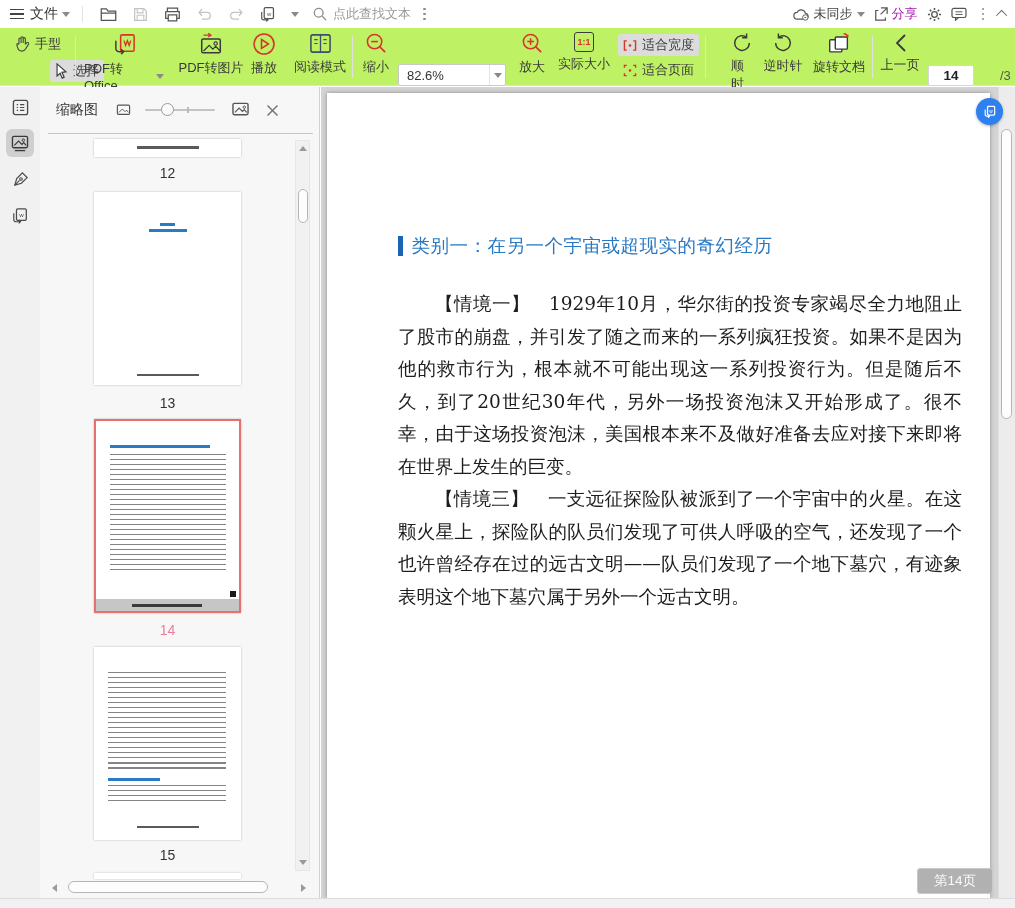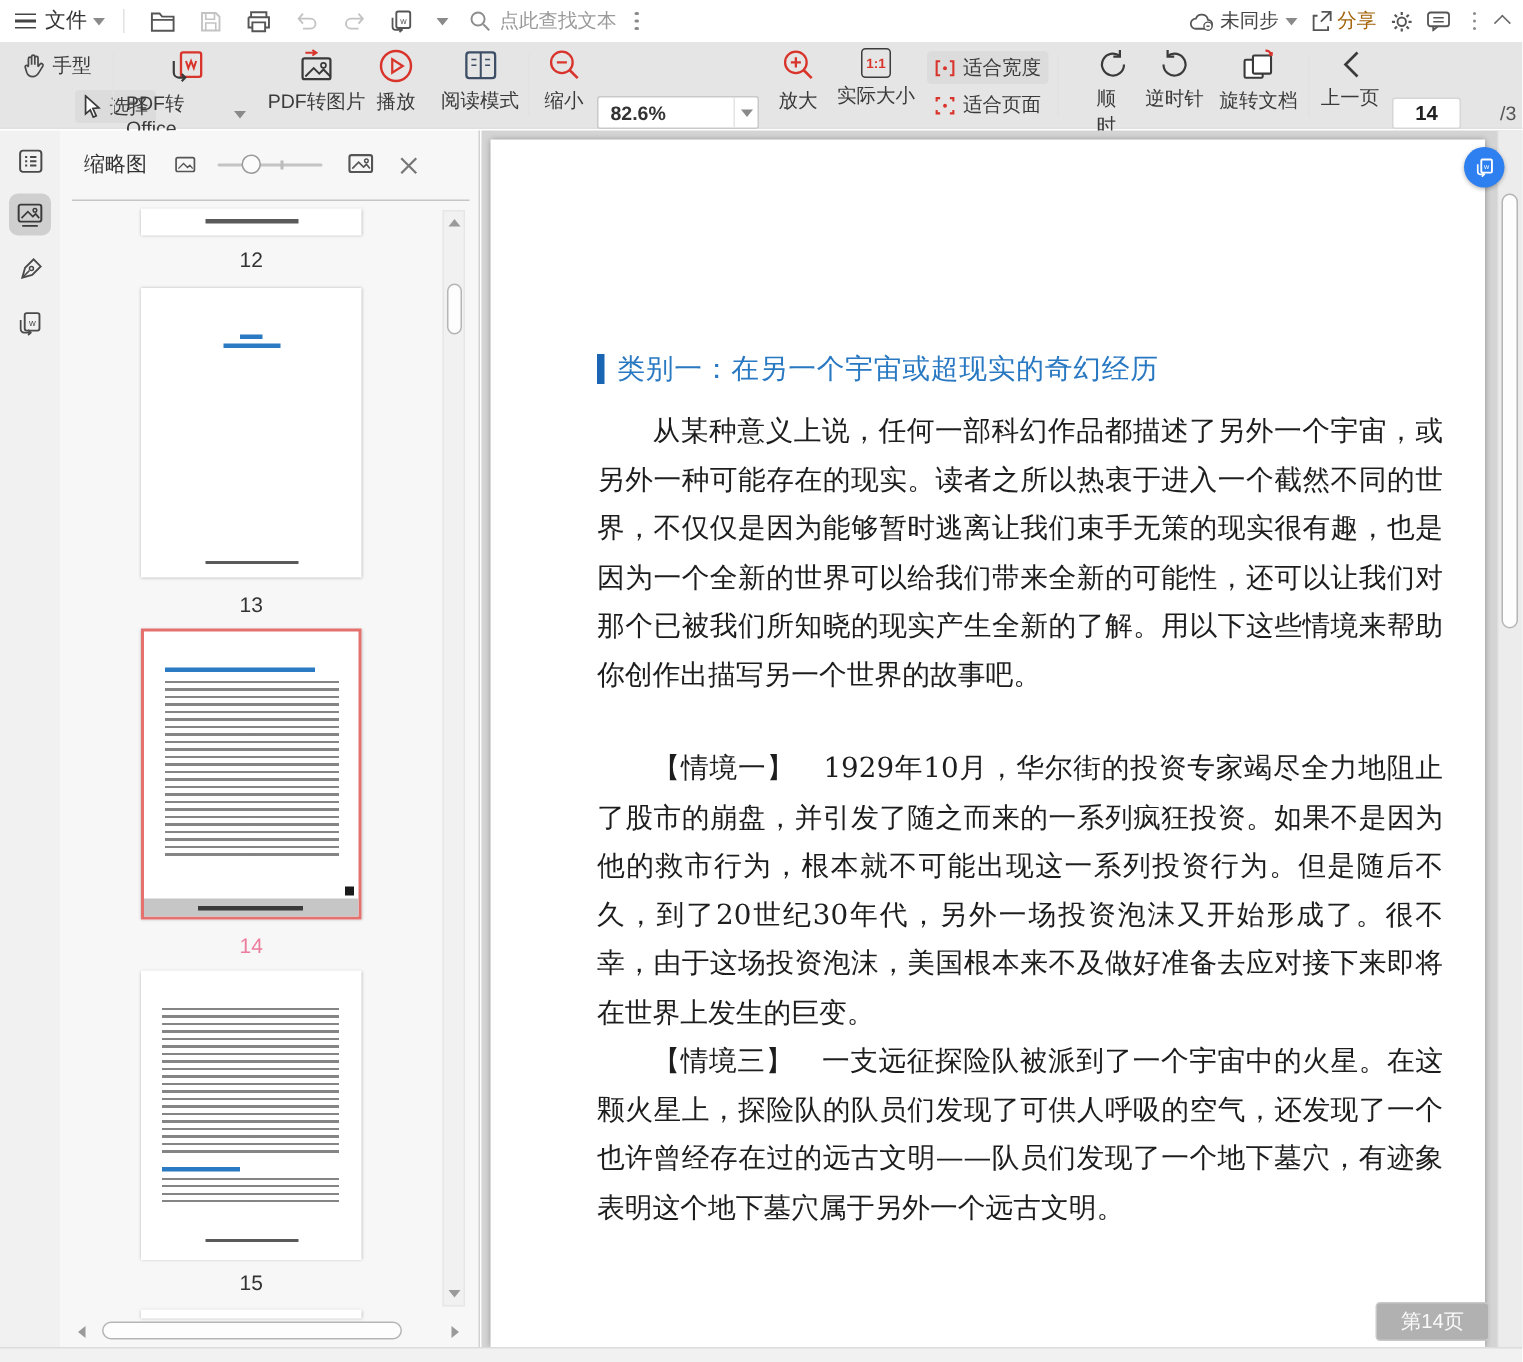--- a/index.html
+++ b/index.html
@@ -19,26 +19,26 @@
   .menu-tab { padding:0 10px; height:28px; line-height:28px; font-size:14px; color:#333; cursor:default; }
   .menu-tab.active { background:#db3b33; color:#fff; border-radius:13px; height:21px; line-height:21px; margin:0 6px; font-weight:bold; }
   .qicon { width:26px; height:22px; display:flex; align-items:center; justify-content:center; border-radius:3px; }
   .disabled svg * { stroke:#c3c3c3 !important; fill:none; }
   .expand-box { width:14px; height:20px; background:#d7d7d7; display:flex; align-items:center; justify-content:center; color:#777; font-size:11px; }
   .searchbox { display:flex; align-items:center; gap:6px; padding:0 6px; color:#9a9a9a; }
   .kebab { display:flex; flex-direction:column; gap:2.5px; padding:4px 6px; }
   .kebab i { width:2.5px; height:2.5px; border-radius:50%; background:#8b8b8b; }
 
   
-  .toolbar { position:absolute; left:0; top:28px; width:1015px; height:58px; background:#e5e5e5; border-bottom:1px solid #e0e0e0; }
+  .toolbar { position:absolute; left:0; top:28px; width:1015px; height:58px; background:#bef264; border-bottom:1px solid #e0e0e0; }
   .tool-sm { position:absolute; display:flex; align-items:center; gap:5px; font-size:13px; color:#3a3a3a; padding:2px 5px; border-radius:3px; }
   .tool-sm.selected { background:#dcdcdc; }
   .tool-big { position:absolute; display:flex; flex-direction:column; align-items:center; gap:3px; font-size:13px; color:#3a3a3a; }
   .combo { position:absolute; left:398px; top:36px; width:108px; height:22px; border:1px solid #c9c9c9; border-radius:2px; background:#fff; display:flex; align-items:center; font-size:13px; color:#333; }
-  .combo .val { flex:1; padding-left:8px;font-weight:bold; }
+  .combo .val { flex:1; padding-left:8px; }
   .combo .cbtn { width:16px; height:100%; display:flex; align-items:center; justify-content:center; border-left:1px solid #e4e4e4; }
   .one2one { width:20px; height:20px; border:1.6px solid #3c3c3c; border-radius:3px; font-size:9px; color:#d9342b; display:flex; align-items:center; justify-content:center; font-weight:bold; }
   .pagebox { position:absolute; left:928px; top:37px; width:46px; height:21px; background:#fff; border:1px solid #d6d6d6; border-radius:2px; text-align:center; line-height:19px; font-size:13.5px; font-weight:bold; color:#222; }
 
   
   .iconstrip { position:absolute; left:0; top:87px; width:40px; height:811px; background:#f1f1f1; }
   .strip-btn { width:28px; height:28px; margin:6px auto 8px; display:flex; align-items:center; justify-content:center; border-radius:6px; }
   .strip-btn.selected { background:#cfcfcf; }
 
   
@@ -147,21 +147,21 @@
           <path d="M13.3 11h2.4" stroke="#555" stroke-width="1.1"></path>
         </svg>
       <span style="color:#444;">未同步</span>
       <span class="caret-down"></span>
     </span>
     <span class="row" style="gap:4px;">
       <svg width="14" height="14" viewBox="0 0 16 16">
           <path d="M5 4H2v11h11v-3" fill="none" stroke="#555" stroke-width="1.4"></path>
           <path d="M8 1h7v7 M15 1L7.5 8.5" fill="none" stroke="#555" stroke-width="1.4"></path>
         </svg>
-      <span style="color:#a16207;">分享</span>
+      <span style="color:#a21caf;">分享</span>
     </span>
     <span>
       <svg width="15" height="15" viewBox="0 0 16 16">
           <circle cx="8" cy="8" r="3" fill="none" stroke="#555" stroke-width="1.4"></circle>
           <g stroke="#555" stroke-width="1.6">
             <path d="M8 1v2.2 M8 12.8V15 M1 8h2.2 M12.8 8H15 M3 3l1.6 1.6 M11.4 11.4L13 13 M13 3l-1.6 1.6 M4.6 11.4L3 13"></path>
           </g>
         </svg>
     </span>
     <span>
@@ -408,21 +408,20 @@
   </div>
 </div>
 
 <div class="docarea">
   <div class="page">
     <div class="page-content">
       <div class="doc-heading">
         <span class="bar"></span>
         <span class="txt">类别一：在另一个宇宙或超现实的奇幻经历</span>
       </div>
-      <p class="para">从某种意义上说，任何一部科幻作品都描述了另外一个宇宙，或另外一种可能存在的现实。读者之所以热衷于进入一个截然不同的世界，不仅仅是因为能够暂时逃离让我们束手无策的现实很有趣，也是因为一个全新的世界可以给我们带来全新的可能性，还可以让我们对那个已被我们所知晓的现实产生全新的了解。用以下这些情境来帮助你创作出描写另一个世界的故事吧。</p>
       <p class="para gap">【情境一】　1929年10月，华尔街的投资专家竭尽全力地阻止了股市的崩盘，并引发了随之而来的一系列疯狂投资。如果不是因为他的救市行为，根本就不可能出现这一系列投资行为。但是随后不久，到了20世纪30年代，另外一场投资泡沫又开始形成了。很不幸，由于这场投资泡沫，美国根本来不及做好准备去应对接下来即将在世界上发生的巨变。</p>
       <p class="para">【情境三】　一支远征探险队被派到了一个宇宙中的火星。在这颗火星上，探险队的队员们发现了可供人呼吸的空气，还发现了一个也许曾经存在过的远古文明——队员们发现了一个地下墓穴，有迹象表明这个地下墓穴属于另外一个远古文明。</p>
 
     </div>
   </div>
 
   <div class="doc-vsb">
     <div class="sb-thumb" style="left:2px; top:42px; width:11px; height:290px;"></div>
   </div>
 

